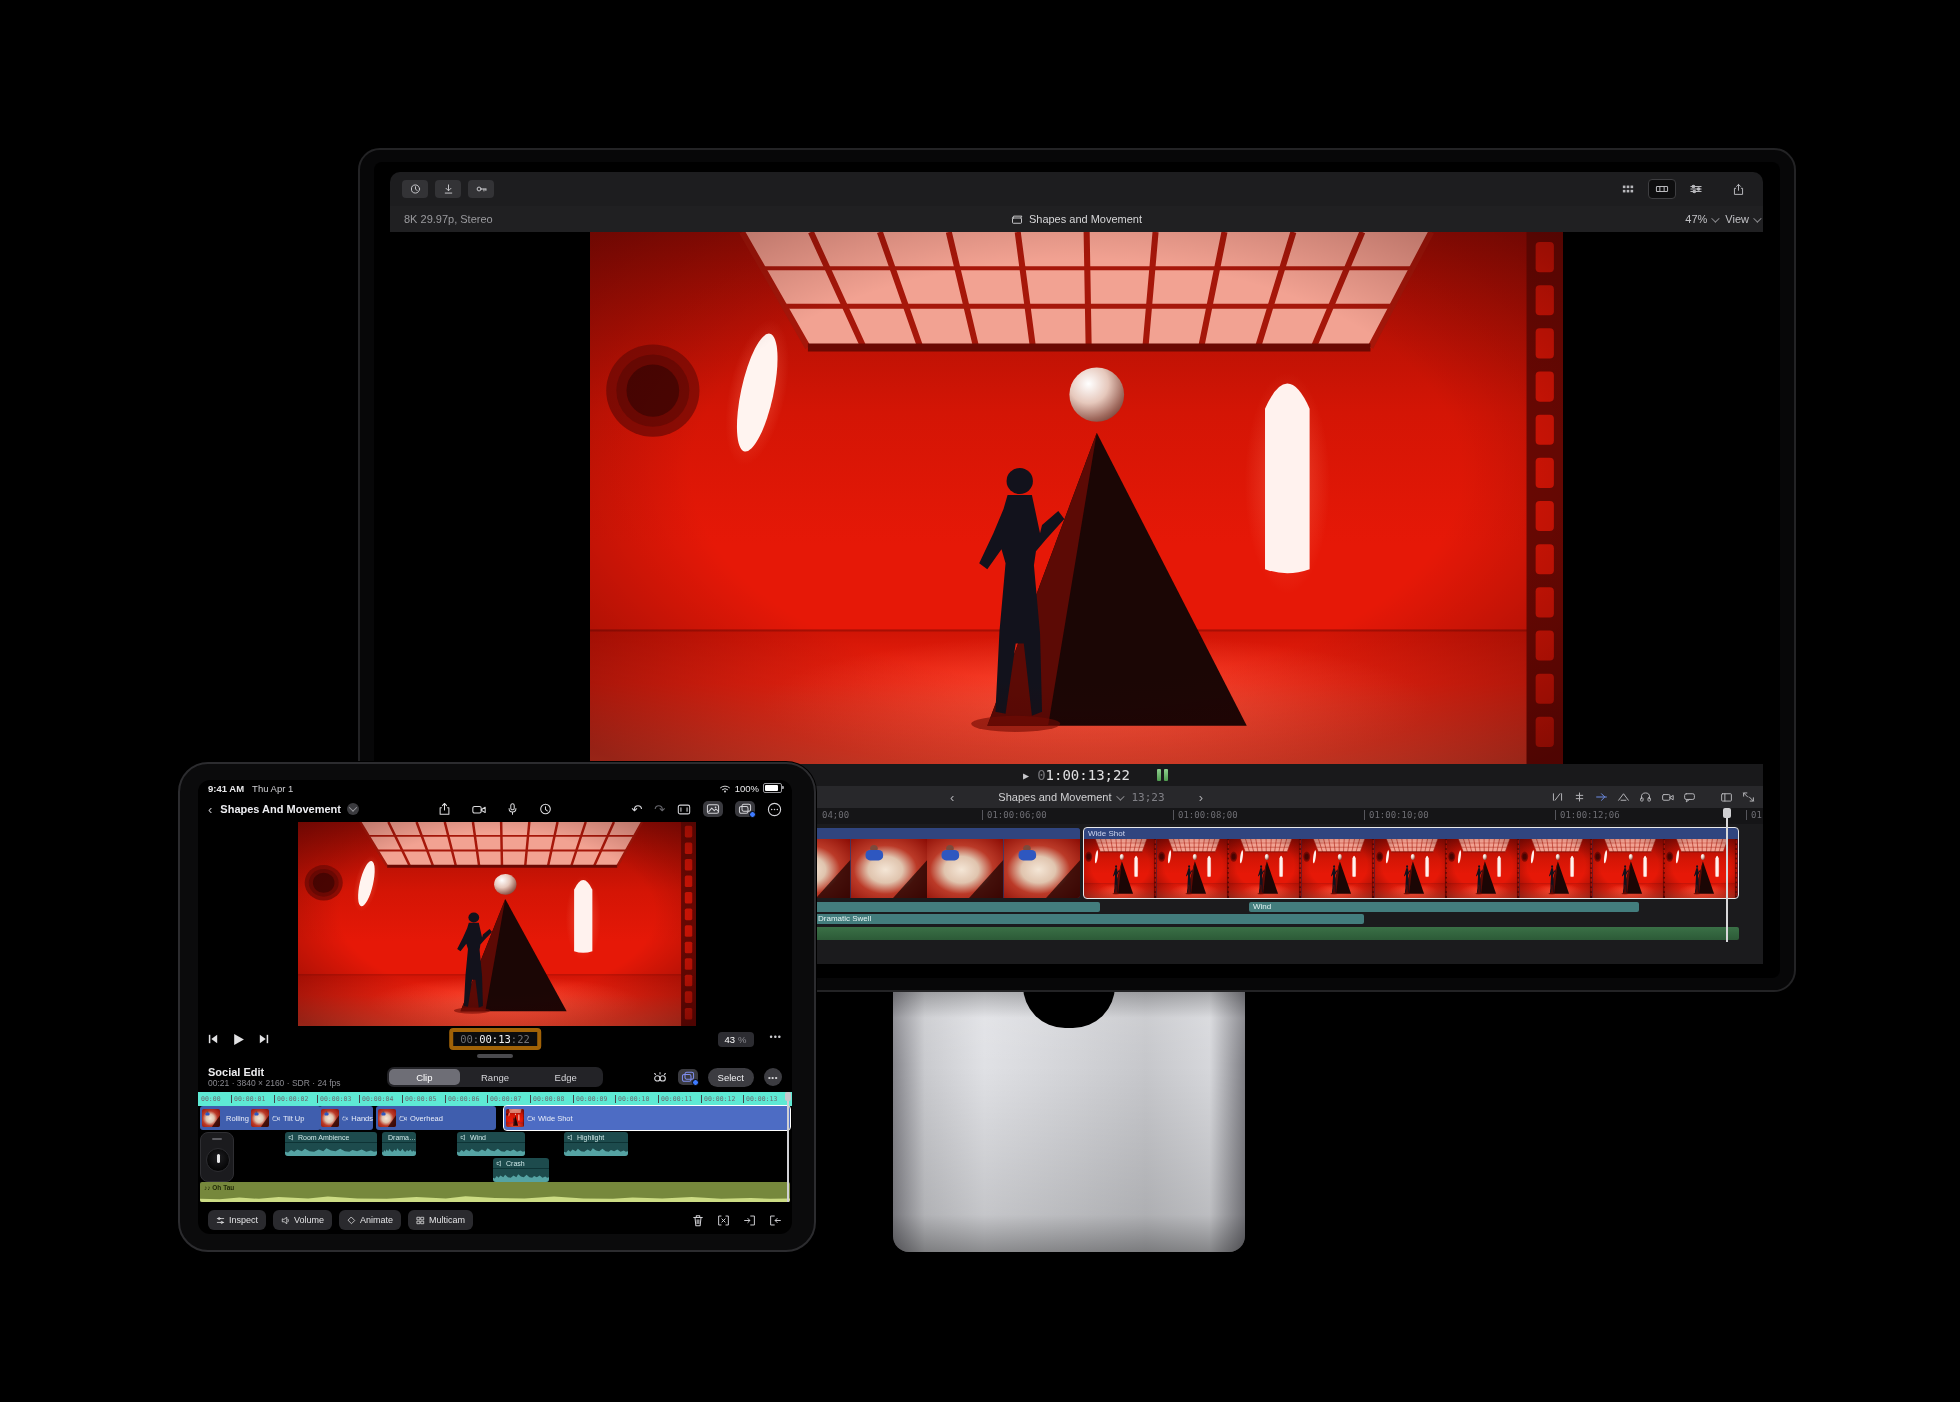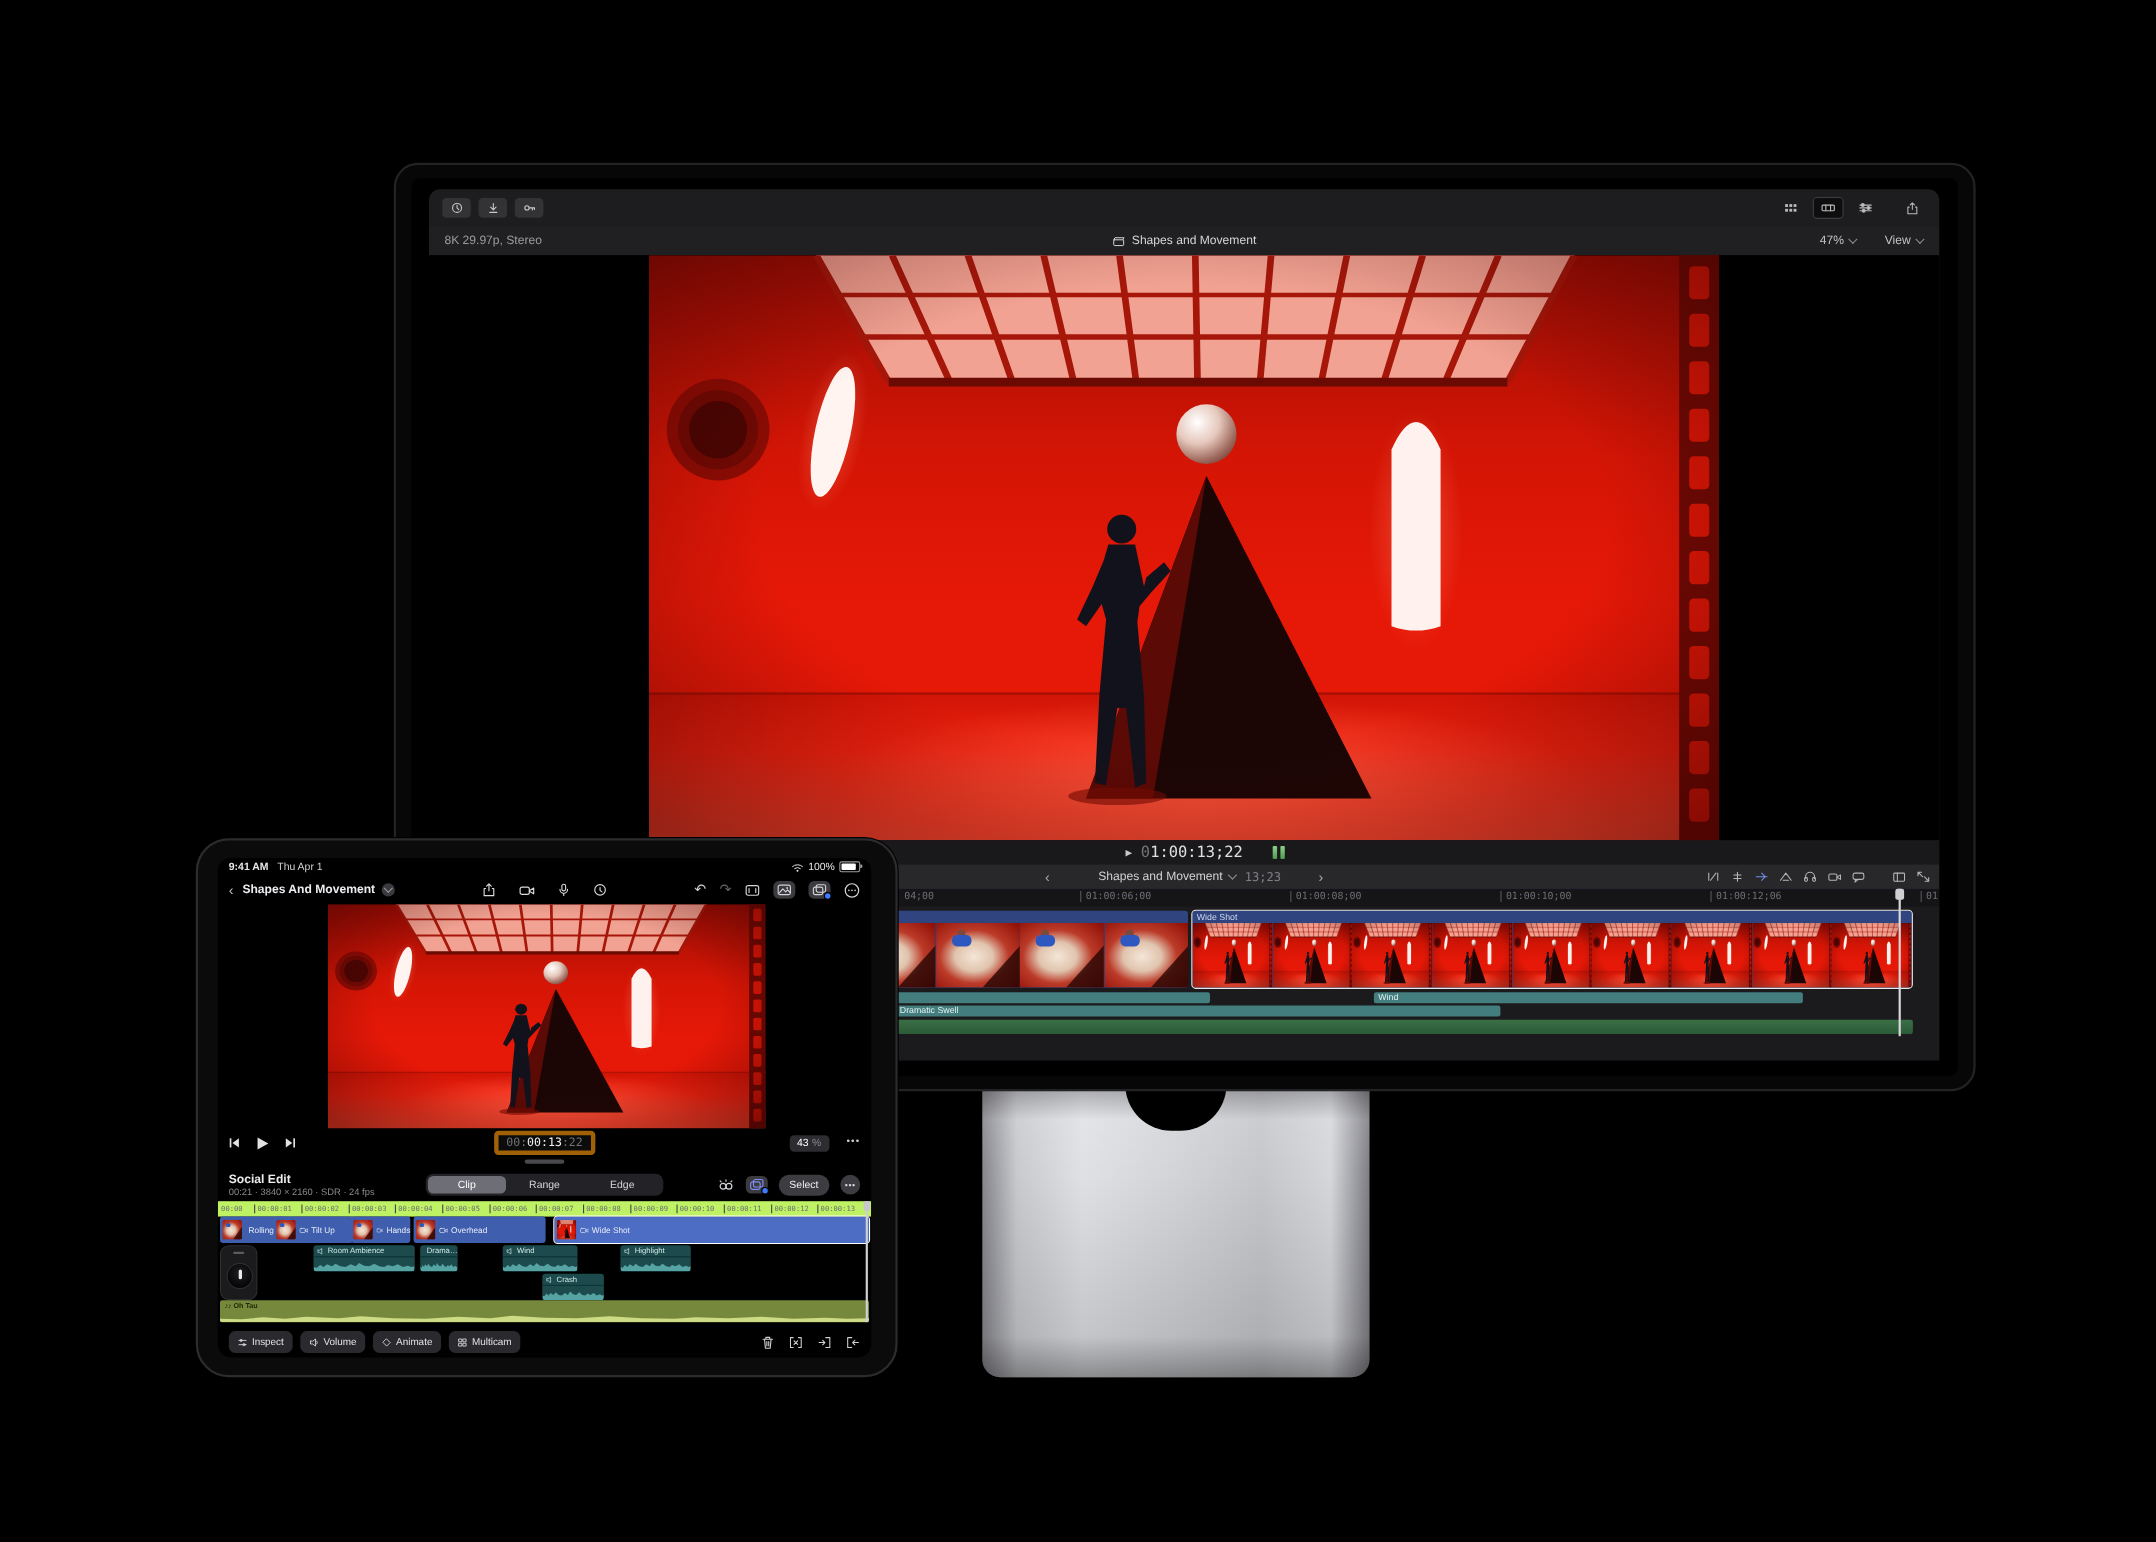--- a/index.html
+++ b/index.html
@@ -27,21 +27,21 @@
   .tbtn{width:26px;height:18px;background:#333336;border-radius:4px;color:#c9c9cd;display:flex;align-items:center;justify-content:center;margin-right:7px;}
   .tsp{flex:1;}
   .tbr{width:26px;height:18px;border-radius:4px;color:#b9b9bd;display:flex;align-items:center;justify-content:center;margin-left:7px;}
   .tbr.sel{background:#0e0e0f;border:1px solid #3e3e41;}
   .tbr.share{margin-left:16px;}
 
   .mac-infobar{position:absolute;left:0;top:34px;right:0;height:26px;display:grid;grid-template-columns:1fr auto 1fr;align-items:center;
     font-size:11px;color:#9a9a9e;background:#202022;border-bottom:1px solid #151517;}
   .mib-l{padding-left:14px;}
   .mib-c{display:flex;align-items:center;gap:6px;color:#d6d6d8;}
-  .mib-r{display:flex;justify-content:flex-end;align-items:center;gap:27px;padding-right:16px;color:#c2c2c6;}
+  .mib-r{display:flex;justify-content:flex-end;align-items:center;gap:8px;padding-right:4px;color:#c2c2c6;}
   .chev{display:inline-block;width:5px;height:5px;border-right:1.4px solid #8a8a8e;border-bottom:1.4px solid #8a8a8e;transform:rotate(45deg) translateY(-2px);margin-left:4px;}
 
   .mac-viewer{position:absolute;left:0;top:60px;right:0;height:532px;background:#000;}
   .mac-video{position:absolute;left:200px;top:0;width:973px;height:532px;}
   .scene-svg{display:block;width:100%;height:100%;}
 
   .mac-playbar{position:absolute;left:0;top:592px;right:0;height:22px;display:flex;align-items:center;justify-content:center;
     font-size:14px;color:#e0e0e2;background:#19191b;}
   .pb-play{color:#c8c8cc;font-size:10px;margin-right:8px;}
   .tc-dim{color:#737377;}
@@ -110,21 +110,21 @@
   .proj-tt{font-size:11px;font-weight:bold;color:#ececee;line-height:12px;}
   .proj-meta{font-size:8.5px;color:#8a8a90;line-height:10px;}
   .seg{position:absolute;left:50%;transform:translateX(-50%);width:216px;height:20px;background:#232327;border-radius:7px;display:flex;padding:2px;box-sizing:border-box;}
   .seg .s{flex:1;display:flex;align-items:center;justify-content:center;font-size:9.5px;color:#d6d6da;border-radius:5px;}
   .seg .s.on{background:#6e6e76;color:#fff;}
   .hd-r{margin-left:auto;display:flex;align-items:center;gap:10px;color:#d6d6da;}
   .sel-pill{background:#3c3c41;border-radius:11px;padding:4px 10px;font-size:9.5px;color:#f0f0f2;}
   .more-circ{width:18px;height:18px;border-radius:50%;background:#3c3c41;display:flex;align-items:center;justify-content:center;font-size:8px;color:#d8d8da;letter-spacing:.5px;}
   .mc-blue{color:#7f8ef0;}
 
-  .ip-ruler{position:absolute;left:0;top:312px;right:0;height:14px;background:#bef264;font-size:6.5px;color:#6a6a70;}
+  .ip-ruler{position:absolute;left:0;top:312px;right:0;height:14px;background:#5eead4;font-size:6.5px;color:#6a6a70;}
   .iptick{position:absolute;top:3px;border-left:1px solid #44444a;padding-left:2px;white-space:nowrap;}
   .ip-vtrack{position:absolute;left:2px;top:326px;right:2px;height:26px;}
   .ipclip{position:absolute;top:0;height:24px;background:#3f5eae;border-radius:3px;display:flex;align-items:center;gap:3px;padding-left:2px;box-sizing:border-box;overflow:hidden;color:#e8ecf8;font-size:7.5px;white-space:nowrap;}
   .ipclip .th{width:18px;height:18px;border-radius:2px;overflow:hidden;flex:0 0 auto;}
   .ipclip.sel{background:#4d6cc4;outline:1.5px solid #fff;}
   .ip-atrack{position:absolute;left:2px;top:352px;right:2px;height:50px;}
   .tclip{position:absolute;height:24px;background:#1d4b4d;border-radius:3px;overflow:hidden;color:#cfe8e8;font-size:7px;}
   .tclip .th-row{height:10px;display:flex;align-items:center;gap:3px;padding-left:3px;border-bottom:1px solid #0d3335;white-space:nowrap;}
   .tclip .wv{position:absolute;left:0;right:0;bottom:0;height:12px;color:#55a3a3;}
   .wv svg{width:100%;height:100%;display:block;}

